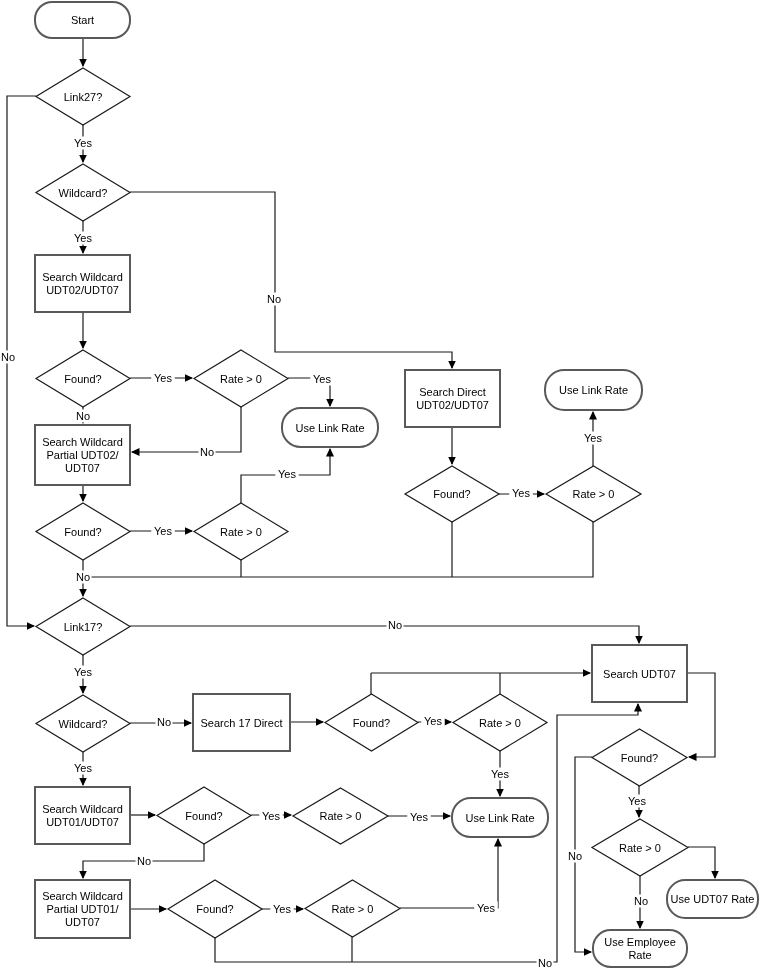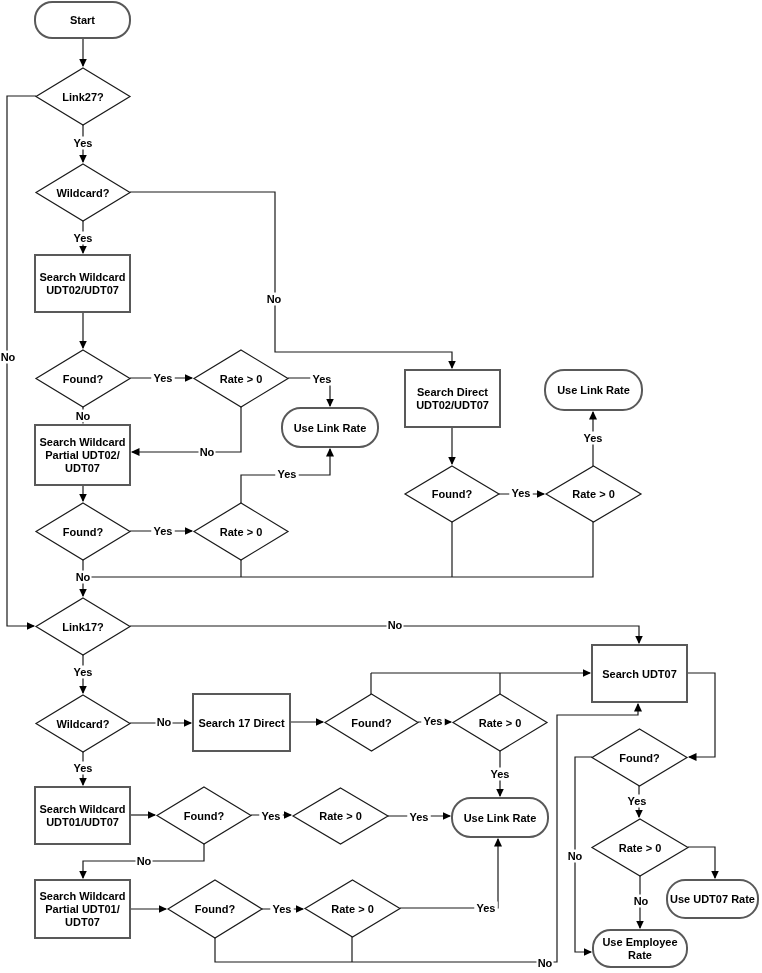--- a/index.html
+++ b/index.html
@@ -1,16 +1,16 @@
 <!DOCTYPE html>
 <html><head>
 <meta charset="utf-8">
 <style>
   html, body { margin: 0; padding: 0; background: #ffffff; }
-  .stage { position: relative; width: 762px; height: 973px; background: #ffffff; font-weight: bold; }
+  .stage { position: relative; width: 762px; height: 973px; background: #ffffff; }
   svg { display: block; }
   svg text {
     font-family: "Liberation Sans", sans-serif;
     font-size: 11px;
     fill: #000000;
   }
 </style>
 </head>
 <body>
 

